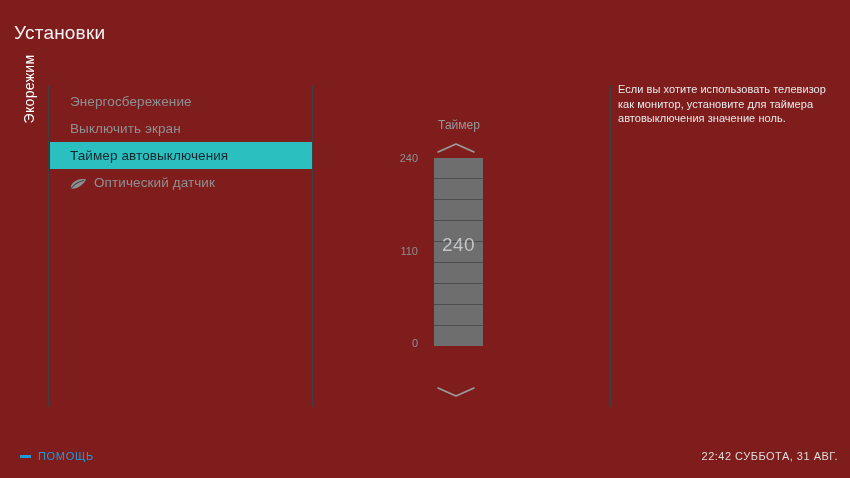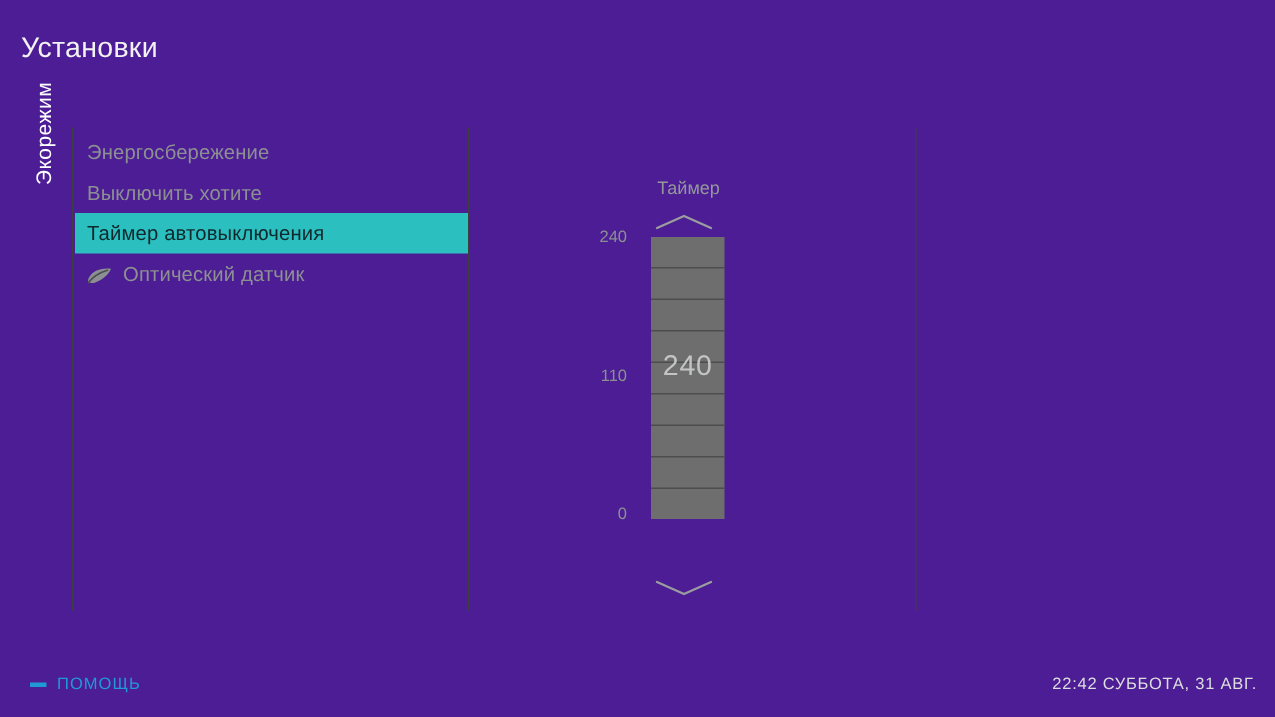--- a/index.html
+++ b/index.html
@@ -9,21 +9,21 @@
   }
   body {
     font-family: "Liberation Sans", sans-serif;
     -webkit-font-smoothing: antialiased;
   }
 
   #screen {
     position: relative;
     width: 850px;
     height: 478px;
-    background: #4c1d95;
+    background: #7f1d1d;
     overflow: hidden;
   }
 
   
   #page-title {
     position: absolute;
     left: 14px;
     top: 22px;
     font-size: 19px;
     color: #f2f2f2;
@@ -64,21 +64,21 @@
     position: absolute;
     left: 50px;
     top: 88px;
     width: 262px;
   }
   .menu-item {
     position: relative;
     height: 27px;
     display: flex;
     align-items: center;
-    padding-left: 8px;
+    padding-left: 20px;
     box-sizing: border-box;
     font-size: 13.5px;
     color: #8d9092;
     letter-spacing: 0.1px;
     white-space: nowrap;
   }
   .menu-item.selected {
     background: #2bbfc0;
     color: #10282c;
   }
@@ -219,21 +219,21 @@
   <div class="divider" id="divider-middle"></div>
   <div class="divider" id="divider-right"></div>
 
   <div id="menu-list">
 
     <div class="menu-item">
       <span>Энергосбережение</span>
     </div>
 
     <div class="menu-item">
-      <span>Выключить хотите</span>
+      <span>Выключить экран</span>
     </div>
 
     <div class="menu-item selected">
       <span>Таймер автовыключения</span>
     </div>
 
     <div class="menu-item">
       <span class="leaf-icon">
         <svg viewBox="0 0 17 12" width="17" height="12" aria-hidden="true">
           <path d="M16 1.2 C10.5 0.4 4.2 2.0 1.4 6.9 C0.8 7.9 0.6 9.0 0.9 10.2 C2.2 10.9 4.0 10.9 5.6 10.3 C10.4 8.6 14.4 5.2 16 1.2 Z" fill="#8d9092"></path>
@@ -279,20 +279,25 @@
 
       <div class="chevron" id="chevron-down">
         <svg viewBox="0 0 44 14" width="44" height="14" aria-hidden="true">
           <polyline points="4,3 22,11 40,3" fill="none" stroke="#9a9c9e" stroke-width="1.6" stroke-linecap="round" stroke-linejoin="round"></polyline>
         </svg>
       </div>
 
     </div>
   </div>
 
+  <div id="description">
+    <span class="line">Если вы хотите использовать телевизор</span>
+    <span class="line">как монитор, установите для таймера</span>
+    <span class="line">автовыключения значение ноль.</span>
+  </div>
 
   <div id="footer-help">
     <span class="dash-icon"></span>
     <span>ПОМОЩЬ</span>
   </div>
 
   <div id="footer-clock">22:42 СУББОТА, 31 АВГ.</div>
 
 </div>
 

